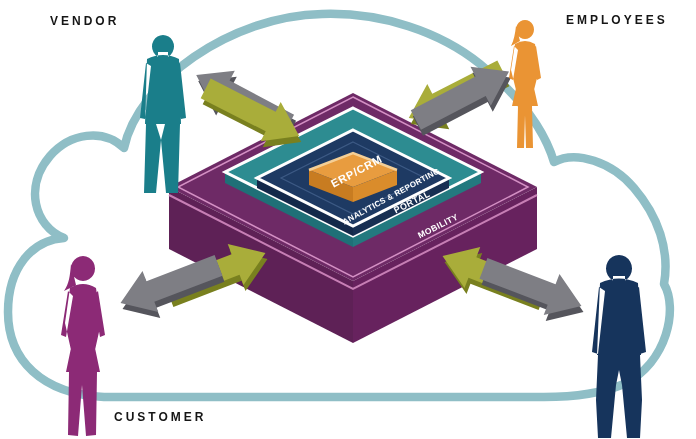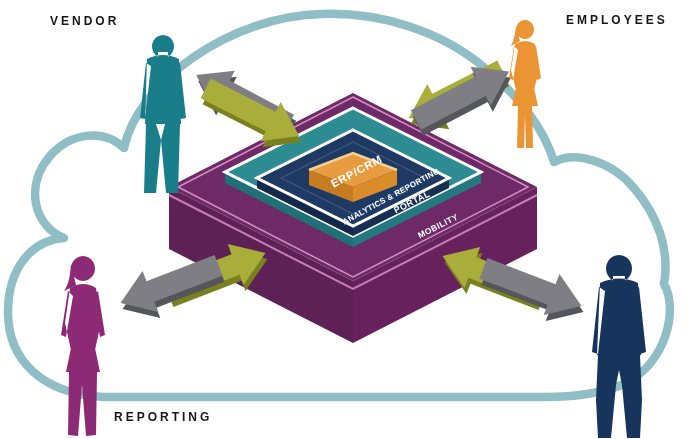--- a/index.html
+++ b/index.html
@@ -138,14 +138,14 @@
     <path fill="#16345c" d="M619,255 a13,13.5 0 1 0 0.01,0 Z
          M613,276 L625,276 L625,285 L613,285 Z
          M600,283 Q619,274 638,283 L641,355 L597,355 Z
          M599,287 L592,352 L598,354 L605,291 Z
          M639,287 L646,352 L640,354 L633,291 Z
          M598,355 L596,400 L598,438 L611,438 L616,385 L619,370 L622,385 L627,438 L640,438 L642,400 L640,355 Z"></path>
   </svg>
 
   <div class="corner-label lbl-vendor">VENDOR</div>
   <div class="corner-label lbl-employees">EMPLOYEES</div>
-  <div class="corner-label lbl-customer">REPORTING</div>
+  <div class="corner-label lbl-customer">CUSTOMER</div>
 </div>
 
 </body></html>

